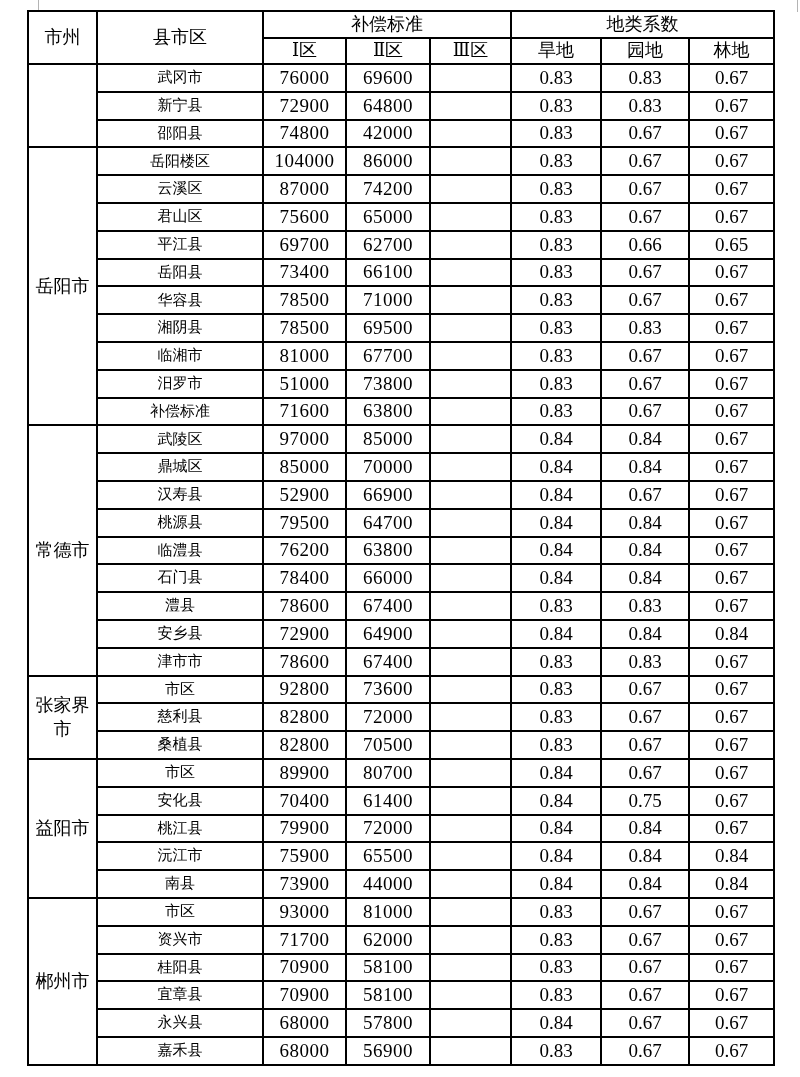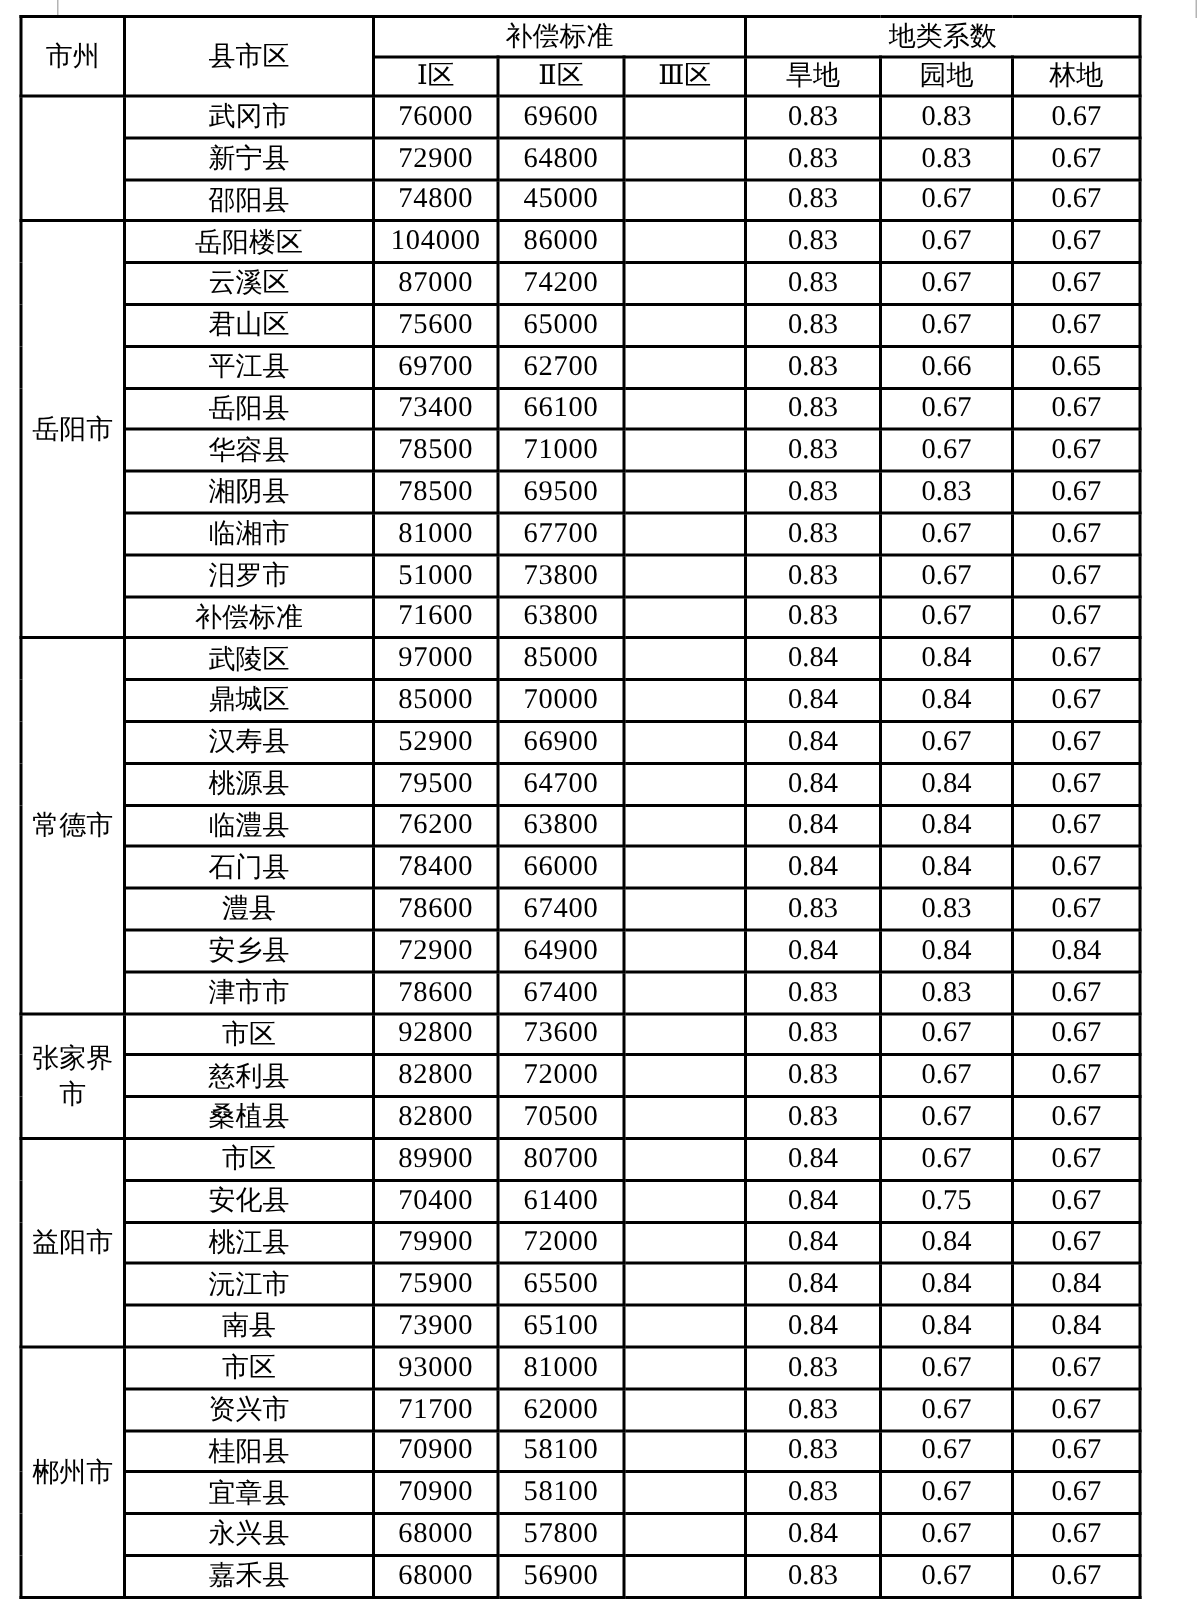--- a/index.html
+++ b/index.html
@@ -20,21 +20,21 @@
     top: 0;
     width: 1px;
     height: 12px;
     background: #b4b4b4;
   }
   #tick-left  { left: 38px; }
   #tick-right { left: 797px; }
 
   table.main {
     position: absolute;
-    left: 13px;
+    left: 27px;
     top: 10px;
     width: 746px;
     border-collapse: collapse;
     table-layout: fixed;
   }
   th, td {
     border: 2px solid #000000;
     text-align: center;
     vertical-align: middle;
     padding: 0;
@@ -47,21 +47,21 @@
 
   .cjk  { font-size: 18px; line-height: 1.3; }
   .num  { font-size: 19px; letter-spacing: 0.5px; }
   .coef { font-size: 19px; }
   td.city-cell {
     font-size: 18px;
     line-height: 1.35;
     padding: 0 6px;
     word-break: break-all;
   }
-  td.county-cell { font-size: 18px; }
+  td.county-cell { font-size: 15px; }
 </style>
 </head>
 <body>
 
 <div class="tick" id="tick-left"></div>
 <div class="tick" id="tick-right"></div>
 
 <table class="main">
   <colgroup>
     <col style="width:69px">
@@ -105,21 +105,21 @@
         <td class="num">72900</td>
         <td class="num">64800</td>
         <td class="num"></td>
         <td class="coef">0.83</td>
         <td class="coef">0.83</td>
         <td class="coef">0.67</td>
       </tr>
       <tr>
         <td class="county-cell cjk">邵阳县</td>
         <td class="num">74800</td>
-        <td class="num">45000</td>
+        <td class="num">42000</td>
         <td class="num"></td>
         <td class="coef">0.83</td>
         <td class="coef">0.67</td>
         <td class="coef">0.67</td>
       </tr>
       <tr>
         <td rowspan="10" class="city-cell">岳阳市</td>
         <td class="county-cell cjk">岳阳楼区</td>
         <td class="num">104000</td>
         <td class="num">86000</td>
@@ -352,21 +352,21 @@
         <td class="num">75900</td>
         <td class="num">65500</td>
         <td class="num"></td>
         <td class="coef">0.84</td>
         <td class="coef">0.84</td>
         <td class="coef">0.84</td>
       </tr>
       <tr>
         <td class="county-cell cjk">南县</td>
         <td class="num">73900</td>
-        <td class="num">65100</td>
+        <td class="num">44000</td>
         <td class="num"></td>
         <td class="coef">0.84</td>
         <td class="coef">0.84</td>
         <td class="coef">0.84</td>
       </tr>
       <tr>
         <td rowspan="6" class="city-cell">郴州市</td>
         <td class="county-cell cjk">市区</td>
         <td class="num">93000</td>
         <td class="num">81000</td>

